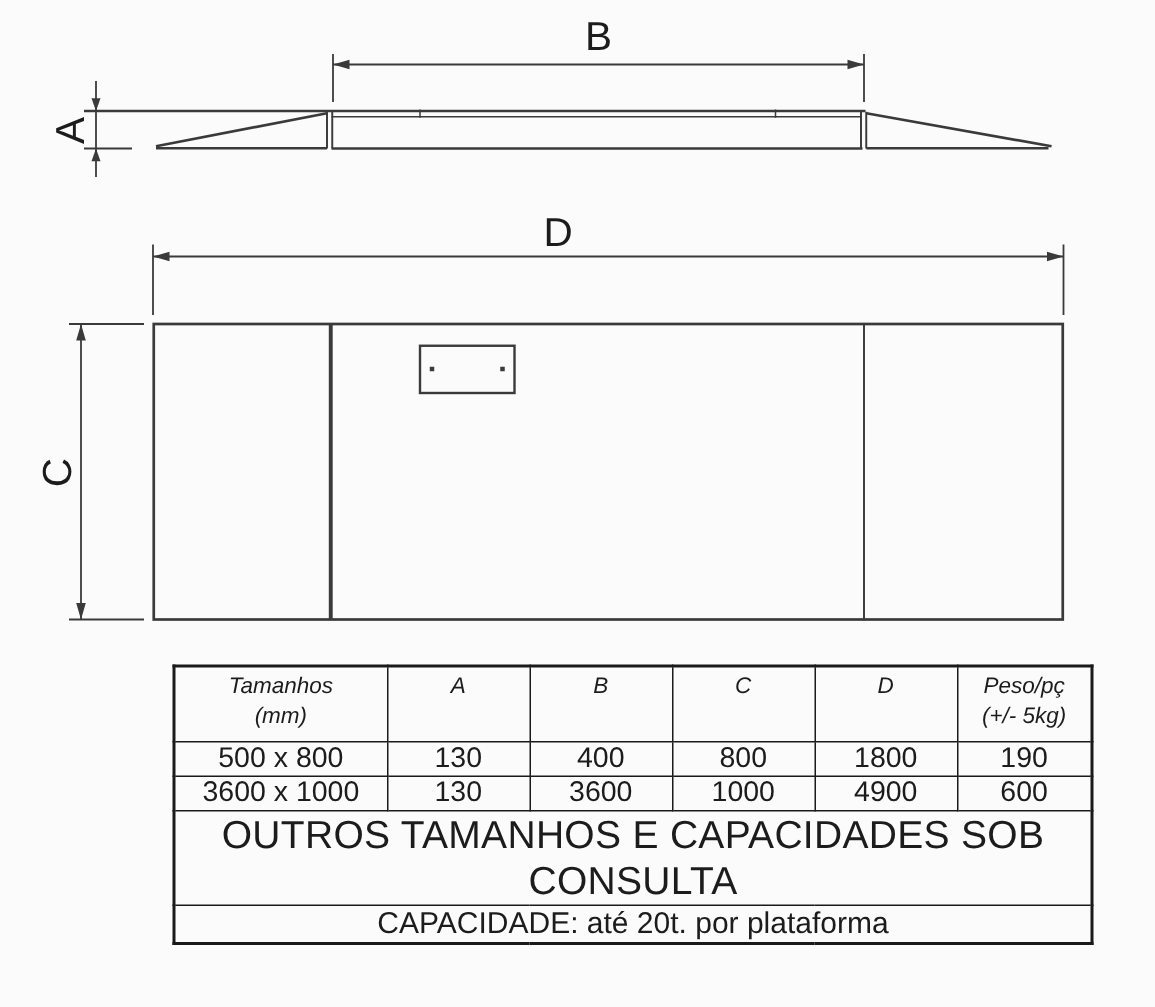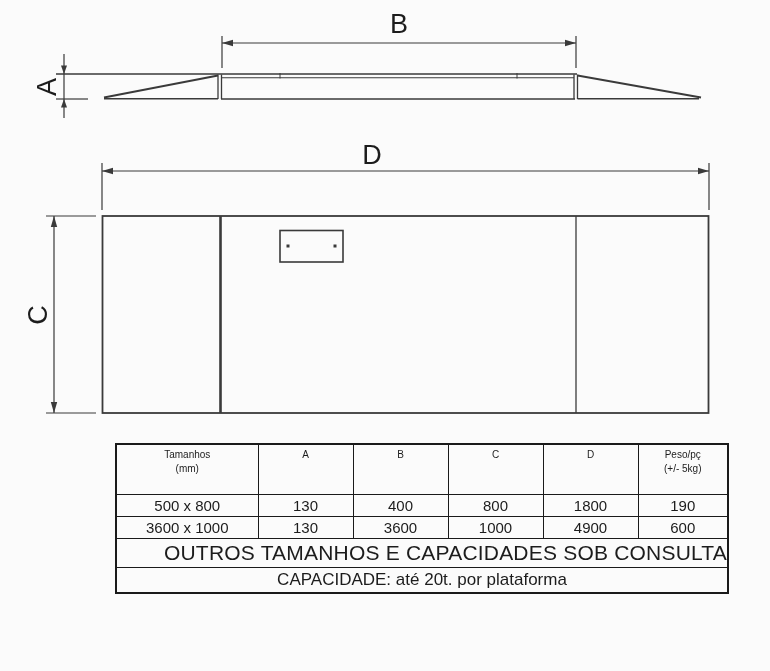--- a/index.html
+++ b/index.html
@@ -36,40 +36,40 @@
     background:transparent;
   }
   table.spec-table,
   table.spec-table td,
   table.spec-table th{
     border:1.5px solid var(--table-border);
   }
   table.spec-table{border-width:2px;}
   table.spec-table th{
     height:46px;
-    font-size:10px;
+    font-size:15px;
     font-weight:400;
     line-height:1.35;
     vertical-align:top;
     padding:3px 0 0 0;
+    font-style:italic;
   }
   table.spec-table td{
     height:21px;
-    font-size:15px;
+    font-size:19px;
     padding:0;
   }
   table.spec-table td.note-cell{
     height:28px;
-    font-size:21px;
+    font-size:26px;
     letter-spacing:0.2px;
-    text-align:right;
   }
   table.spec-table td.capacity-cell{
     height:24px;
-    font-size:17px;
+    font-size:20px;
   }
 </style>
 </head>
 <body>
 
 <svg class="drawing" width="770" height="440" viewBox="0 0 770 440" xmlns="http://www.w3.org/2000/svg">
 
   <g>
 
     <g>

